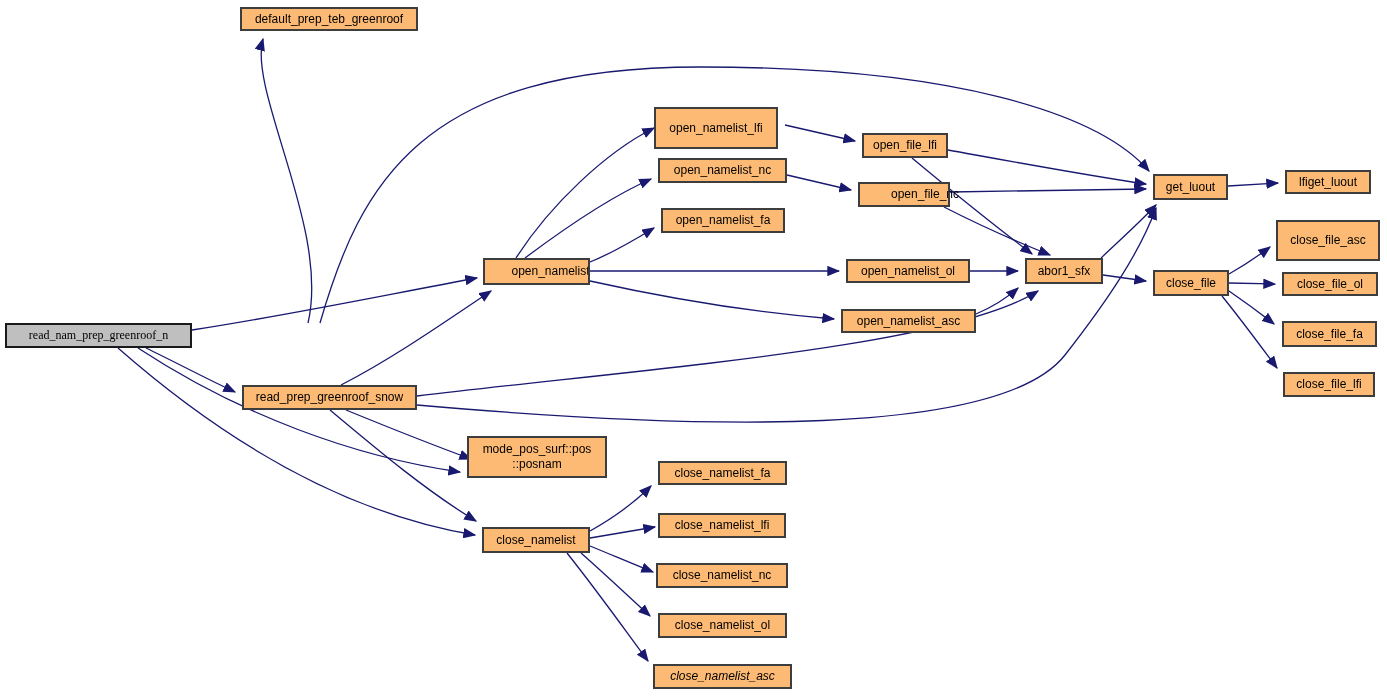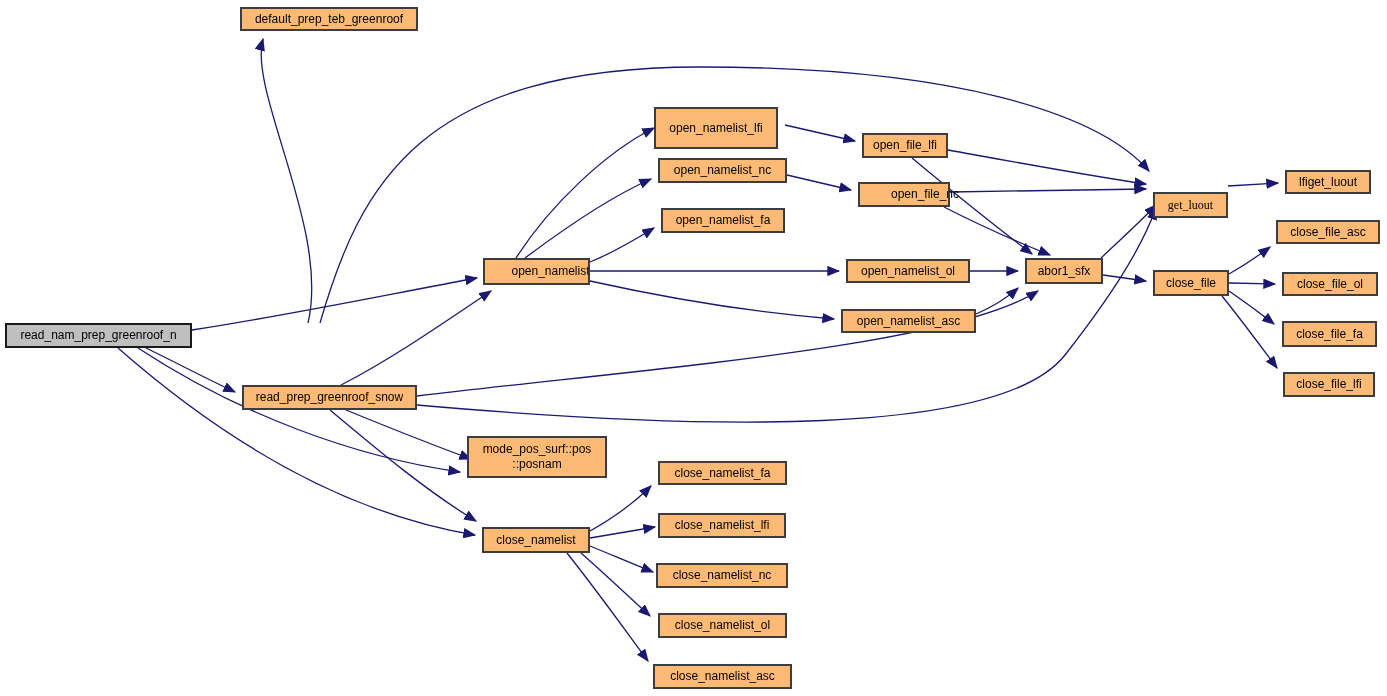--- a/index.html
+++ b/index.html
@@ -81,40 +81,40 @@
       <path d="M1229,274 C1245,265 1258,256 1270,247" class="edge" stroke="#191970" marker-end="url(#arrow)"></path>
       <path d="M1229,283 L1275,284" class="edge" stroke="#191970" marker-end="url(#arrow)"></path>
       <path d="M1229,291 C1245,302 1260,313 1274,324" class="edge" stroke="#191970" marker-end="url(#arrow)"></path>
       <path d="M1222,296 C1243,322 1262,348 1277,368" class="edge" stroke="#191970" marker-end="url(#arrow)"></path>
       <path d="M590,531 C615,517 636,501 651,486" class="edge" stroke="#191970" marker-end="url(#arrow)"></path>
       <path d="M590,538 L655,527" class="edge" stroke="#191970" marker-end="url(#arrow)"></path>
       <path d="M590,546 C612,555 633,564 653,572" class="edge" stroke="#191970" marker-end="url(#arrow)"></path>
       <path d="M581,553 C606,575 628,596 650,616" class="edge" stroke="#191970" marker-end="url(#arrow)"></path>
       <path d="M567,553 C598,592 625,630 648,661" class="edge" stroke="#191970" marker-end="url(#arrow)"></path>
     </svg>
-<div class="node highlighted" style="left: 5px; top: 323px; width: 187px; height: 25px;"><span>read_nam_prep_greenroof_n</span></div>
+<div class="node highlighted" style="left: 5px; top: 323px; width: 187px; height: 25px; font-family: Liberation Serif, serif;"><span>read_nam_prep_greenroof_n</span></div>
     <div class="node" style="left: 240px; top: 7px; width: 178px; height: 24px;"><span>default_prep_teb_greenroof</span></div>
     <div class="node" style="left: 483px; top: 258px; width: 107px; height: 27px; padding-left: 28px;"><span>open_namelist</span></div>
     <div class="node" style="left: 641px; top: 107px; width: 124px; height: 42px; margin-left: 13px;"><span>open_namelist_lfi</span></div>
     <div class="node" style="left: 658px; top: 158px; width: 129px; height: 25px;"><span>open_namelist_nc</span></div>
     <div class="node" style="left: 661px; top: 208px; width: 124px; height: 25px;"><span>open_namelist_fa</span></div>
     <div class="node" style="left: 846px; top: 259px; width: 124px; height: 24px;"><span>open_namelist_ol</span></div>
     <div class="node" style="left: 841px; top: 309px; width: 135px; height: 24px;"><span>open_namelist_asc</span></div>
     <div class="node" style="left: 862px; top: 133px; width: 86px; height: 25px;"><span>open_file_lfi</span></div>
     <div class="node" style="left: 858px; top: 182px; width: 92px; height: 25px; padding-left: 42px;"><span>open_file_nc</span></div>
     <div class="node" style="left: 1025px; top: 258px; width: 78px; height: 26px;"><span>abor1_sfx</span></div>
-    <div class="node" style="left: 1153px; top: 192px; width: 75px; height: 26px; font-family: Liberation Serif, serif;"><span>get_luout</span></div>
+    <div class="node" style="left: 1153px; top: 174px; width: 75px; height: 26px;"><span>get_luout</span></div>
     <div class="node" style="left: 1285px; top: 170px; width: 86px; height: 24px;"><span>lfiget_luout</span></div>
     <div class="node" style="left: 1153px; top: 270px; width: 76px; height: 26px;"><span>close_file</span></div>
-    <div class="node" style="left: 1276px; top: 220px; width: 104px; height: 24px; text-align: center;"><span>close_file_asc</span></div>
+    <div class="node" style="left: 1276px; top: 220px; width: 104px; height: 41px; text-align: center;"><span>close_file_asc</span></div>
     <div class="node" style="left: 1282px; top: 272px; width: 96px; height: 24px;"><span>close_file_ol</span></div>
     <div class="node" style="left: 1282px; top: 321px; width: 95px; height: 26px;"><span>close_file_fa</span></div>
     <div class="node" style="left: 1283px; top: 372px; width: 92px; height: 25px;"><span>close_file_lfi</span></div>
     <div class="node" style="left: 242px; top: 385px; width: 175px; height: 25px;"><span>read_prep_greenroof_snow</span></div>
     <div class="node" style="left: 467px; top: 436px; width: 140px; height: 42px;"><span>mode_pos_surf::pos
 ::posnam</span></div>
     <div class="node" style="left: 482px; top: 527px; width: 108px; height: 26px;"><span>close_namelist</span></div>
     <div class="node" style="left: 658px; top: 461px; width: 129px; height: 24px;"><span>close_namelist_fa</span></div>
     <div class="node" style="left: 658px; top: 513px; width: 128px; height: 25px;"><span>close_namelist_lfi</span></div>
     <div class="node" style="left: 656px; top: 563px; width: 132px; height: 25px;"><span>close_namelist_nc</span></div>
     <div class="node" style="left: 658px; top: 613px; width: 129px; height: 25px;"><span>close_namelist_ol</span></div>
-    <div class="node" style="left: 653px; top: 664px; width: 139px; height: 25px;"><span>close_namelist_asc</span></div>
+    <div class="node" style="left: 653px; top: 664px; width: 139px; height: 25px; font-style: italic;"><span>close_namelist_asc</span></div>
   </div>
 
 </body></html>

